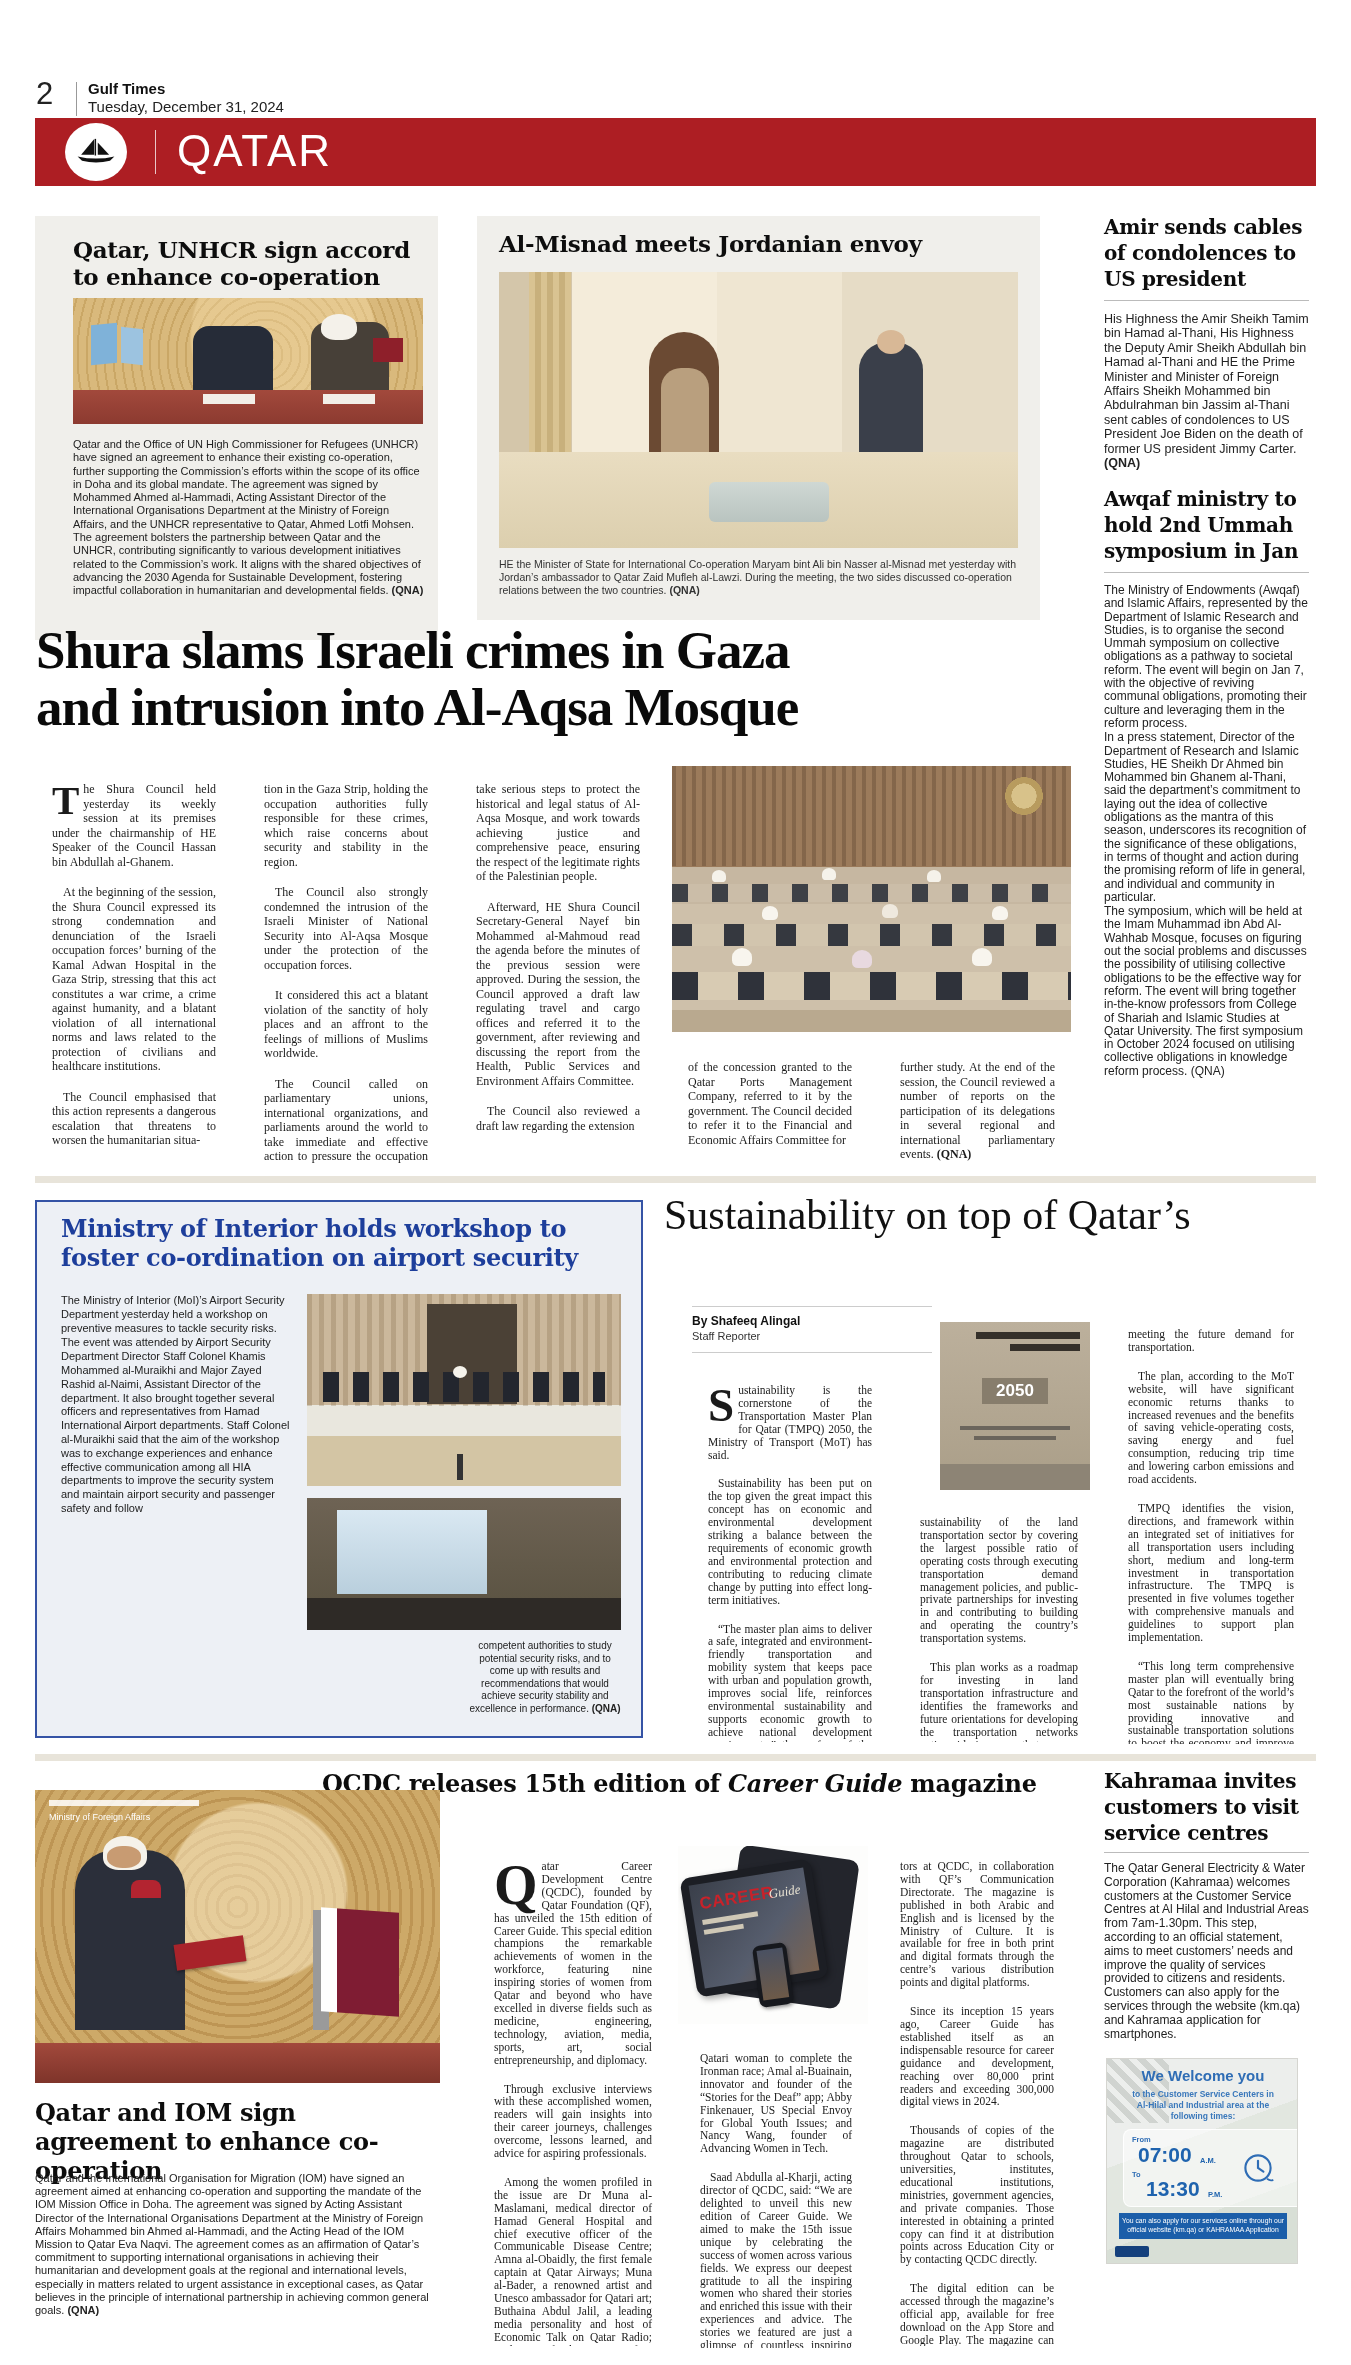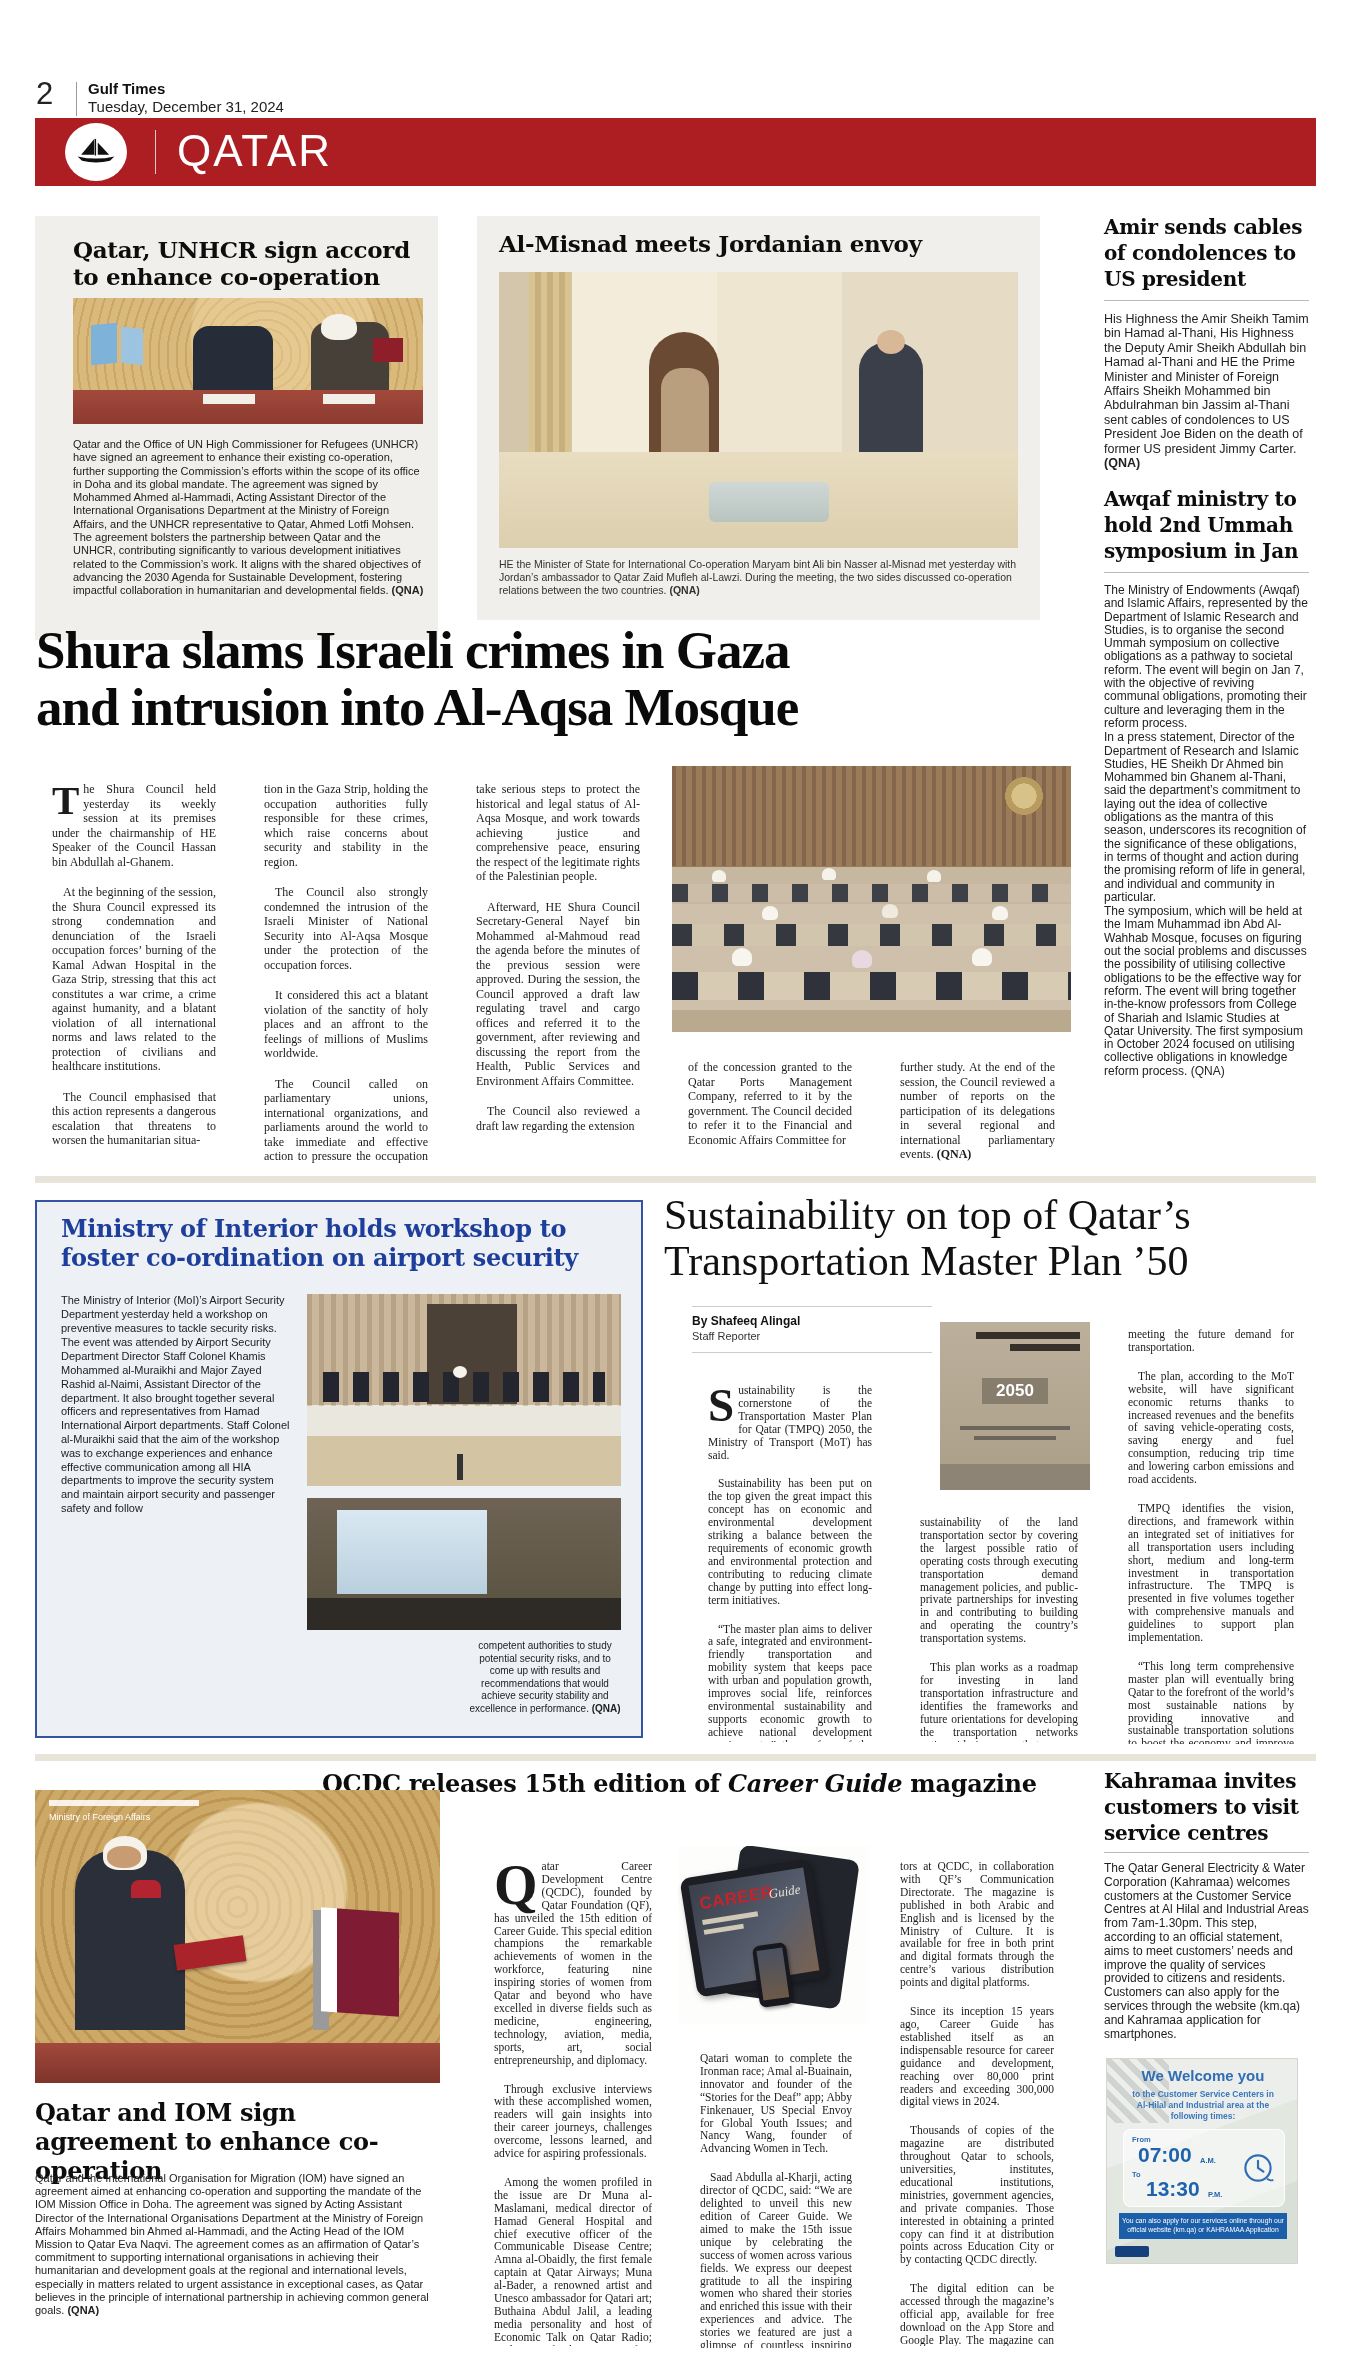--- a/index.html
+++ b/index.html
@@ -163,21 +163,20 @@
     <div class="abs photo" style="left:270px;top:296px;width:314px;height:132px;background:linear-gradient(#6e6354,#57503f);">
       <div class="abs" style="left:30px;top:12px;width:150px;height:84px;background:linear-gradient(#d9e8f2,#b9cfdd);"></div>
       <div class="abs" style="left:0;top:100px;width:314px;height:32px;background:#2e2a26;"></div>
     </div>
     <div class="abs sanscol" style="left:432px;top:438px;width:152px;height:90px;font-size:10px;line-height:12.6px;text-align:center;">
       <p><span>competent authorities to study potential security risks, and to come up with results and recommendations that would achieve security stability and excellence in performance.</span> <b class="credit">(QNA)</b></p>
     </div>
   </div>
 
   <div class="abs lightserif" style="left:664px;top:1192px;font-size:42px;line-height:46px;">Sustainability on top of Qatar’s</div>
-  <div class="abs lightserif" style="left:664px;top:1238px;font-size:42px;line-height:46px;">Transportation Master Plan ’50</div>
   <div class="abs rule" style="left:692px;top:1306px;width:240px;background:#ccc;"></div>
   <div class="abs" style="left:692px;top:1314px;font-size:12px;font-weight:700;font-family:'Liberation Sans',sans-serif;">By Shafeeq Alingal</div>
   <div class="abs" style="left:692px;top:1330px;font-size:11px;color:#333;font-family:'Liberation Sans',sans-serif;">Staff Reporter</div>
   <div class="abs rule" style="left:692px;top:1352px;width:240px;background:#ccc;"></div>
 
   <div class="abs serifcol2 dropcapS" style="left:692px;top:1368px;width:196px;height:374px;">
       <p>Sustainability is the cornerstone of the Transportation Master Plan for Qatar (TMPQ) 2050, the Ministry of Transport (MoT) has said.</p>
       <p>Sustainability has been put on the top given the great impact this concept has on economic and environmental development striking a balance between the requirements of economic growth and environmental protection and contributing to reducing climate change by putting into effect long-term initiatives.</p>
       <p>“The master plan aims to deliver a safe, integrated and environment-friendly transportation and mobility system that keeps pace with urban and population growth, improves social life, reinforces environmental sustainability and supports economic growth to achieve national development requirements,” the preface of the master plan says.</p>
       <p>It also helps achieve financial</p>
@@ -261,21 +260,21 @@
   <div class="abs rule" style="left:1104px;top:1852px;width:205px;"></div>
   <div class="abs sanscol" style="left:1104px;top:1862px;width:205px;height:188px;font-size:12px;line-height:13.8px;">
     <p>The Qatar General Electricity &amp; Water Corporation (Kahramaa) welcomes customers at the Customer Service Centres at Al Hilal and Industrial Areas from 7am-1.30pm. This step, according to an official statement, aims to meet customers’ needs and improve the quality of services provided to citizens and residents. Customers can also apply for the services through the website (km.qa) and Kahramaa application for smartphones.</p>
   </div>
 
   <div class="abs photo" style="left:1106px;top:2058px;width:192px;height:206px;background:
       linear-gradient(160deg,#eceeec 0 40%, #e2e7e0 40% 70%, #d8dfd6 70% 100%);border:1px solid #d5d5d0;box-sizing:border-box;">
     <div class="abs" style="left:-8px;top:-6px;width:70px;height:70px;background:repeating-linear-gradient(45deg,rgba(180,185,180,0.5) 0 6px,transparent 6px 12px);"></div>
     <div class="abs" style="left:0;top:8px;width:192px;text-align:center;font-size:15px;font-weight:700;color:#2f6db5;font-family:'Liberation Sans',sans-serif;">We Welcome you</div>
     <div class="abs" style="left:20px;top:30px;width:152px;text-align:center;font-size:8.5px;line-height:11px;font-weight:700;color:#3a78bb;font-family:'Liberation Sans',sans-serif;">to the Customer Service Centers in Al-Hilal and Industrial area at the following times:</div>
-    <div class="abs" style="left:16px;top:70px;width:160px;height:76px;background:rgba(255,255,255,0.55);border:1px solid rgba(255,255,255,0.9);border-radius:8px;">
+    <div class="abs" style="left:16px;top:70px;width:160px;height:76px;background:rgba(255,255,255,0.55);border:1px solid rgba(255,255,255,0.9);border-radius:8px;padding-left:32px;">
       <span class="abs" style="left:8px;top:5px;font-size:7.5px;color:#2f6db5;font-weight:700;font-family:'Liberation Sans',sans-serif;">From</span>
       <span class="abs" style="left:14px;top:13px;font-size:21px;font-weight:700;color:#1f63ae;font-family:'Liberation Sans',sans-serif;">07:00</span>
       <span class="abs" style="left:76px;top:26px;font-size:7.5px;color:#1f63ae;font-weight:700;font-family:'Liberation Sans',sans-serif;">A.M.</span>
       <span class="abs" style="left:8px;top:40px;font-size:7.5px;color:#2f6db5;font-weight:700;font-family:'Liberation Sans',sans-serif;">To</span>
       <span class="abs" style="left:22px;top:47px;font-size:21px;font-weight:700;color:#1f63ae;font-family:'Liberation Sans',sans-serif;">13:30</span>
       <span class="abs" style="left:84px;top:60px;font-size:7.5px;color:#1f63ae;font-weight:700;font-family:'Liberation Sans',sans-serif;">P.M.</span>
       <svg class="abs" style="left:116px;top:20px;" viewBox="0 0 40 40" width="36" height="36">
         <circle cx="20" cy="20" r="14" fill="none" stroke="#2f6db5" stroke-width="2.4"></circle>
         <path d="M20 12 V20 L26 24" fill="none" stroke="#2f6db5" stroke-width="2.4" stroke-linecap="round"></path>
         <path d="M30 32 q4 3 7 1" fill="none" stroke="#2f6db5" stroke-width="2"></path>

